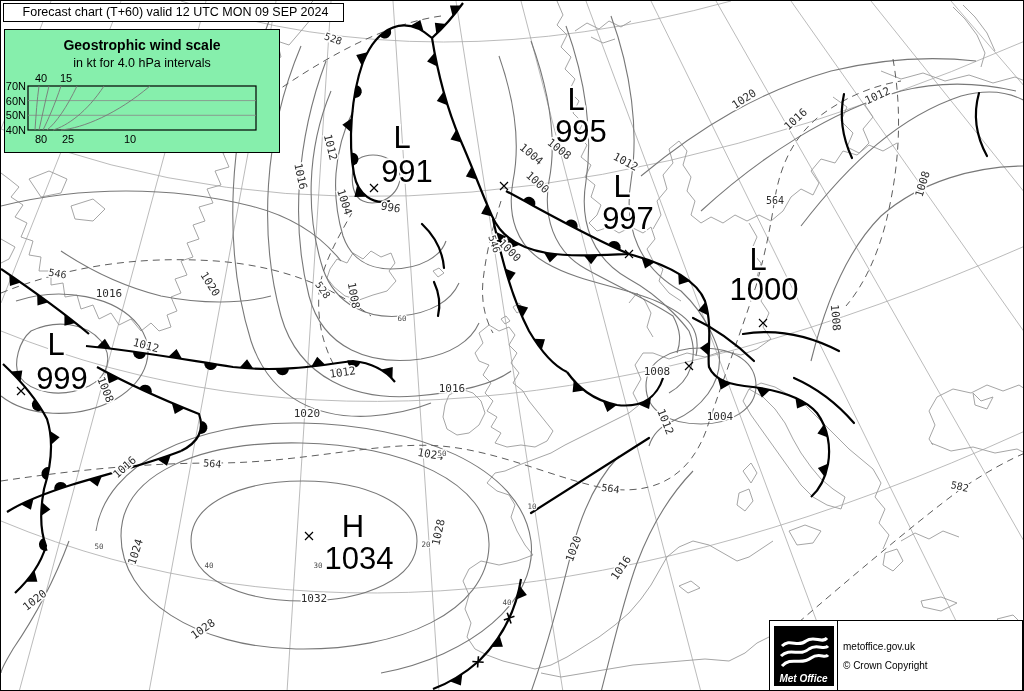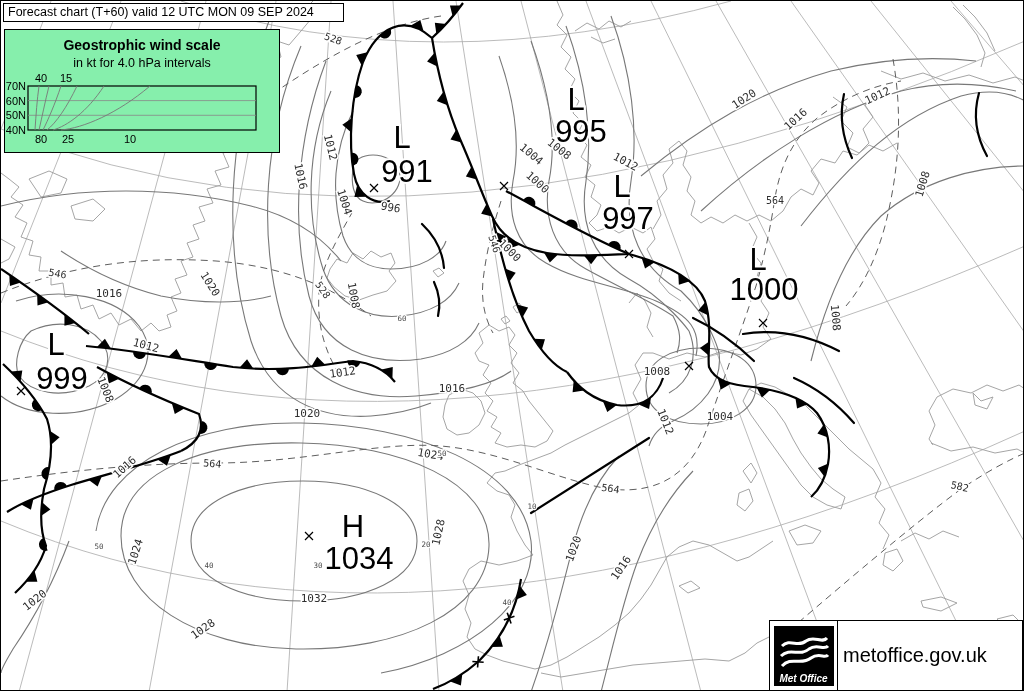--- a/index.html
+++ b/index.html
@@ -10,33 +10,33 @@
   .coast{stroke:#9b9b9b;stroke-width:0.9;fill:none;stroke-linejoin:round;}
   .iso{stroke:#787878;stroke-width:1.1;fill:none;}
   .thick{stroke:#5e5e5e;stroke-width:1;fill:none;stroke-dasharray:7 5;}
   .trough{stroke:#000;stroke-width:2.2;fill:none;stroke-linecap:round;}
   .front{stroke:#000;stroke-width:2.2;fill:none;}
   .iso-label{font:11px "DejaVu Sans Mono",monospace;fill:#2e2e2e;text-anchor:middle;paint-order:stroke;stroke:#fff;stroke-width:3px;}
   .thick-label{font:10px "DejaVu Sans Mono",monospace;fill:#2e2e2e;text-anchor:middle;paint-order:stroke;stroke:#fff;stroke-width:3px;}
   .grat-label{font:7.5px "DejaVu Sans Mono",monospace;fill:#4a4a4a;text-anchor:middle;paint-order:stroke;stroke:#fff;stroke-width:2.5px;}
   .pc-text{font:31px "Liberation Sans",sans-serif;fill:#000;text-anchor:middle;paint-order:stroke;stroke:#fff;stroke-width:4px;}
   .lowx{stroke:#000;stroke-width:1.2;}
-  .title-box{position:absolute;left:2px;top:2px;width:341px;height:19px;background:#fff;border:1px solid #000;box-sizing:border-box;font-size:12.5px;line-height:17px;padding-left:4px;white-space:nowrap;}
+  .title-box{position:absolute;left:2px;top:2px;width:341px;height:19px;background:#fff;border:1px solid #000;box-sizing:border-box;font-size:12.5px;line-height:17px;padding-left:4px;white-space:nowrap;text-align:center;}
   .wind-box{position:absolute;left:3px;top:28px;width:276px;height:124px;background:#86efac;border:1px solid #000;box-sizing:border-box;}
   .ws-title{font:bold 14px "Liberation Sans",sans-serif;fill:#000;text-anchor:middle;}
   .ws-sub{font:12.5px "Liberation Sans",sans-serif;fill:#000;text-anchor:middle;}
   .ws-box{fill:none;stroke:#000;stroke-width:1.2;}
   .ws-line{stroke:#888;stroke-width:0.8;}
   .ws-curve{stroke:#777;stroke-width:0.9;fill:none;}
   .ws-lab{font:11px "Liberation Sans",sans-serif;fill:#000;}
   .logo-box{position:absolute;left:768px;top:619px;width:254px;height:71px;background:#fff;border:1px solid #000;box-sizing:border-box;display:flex;}
   .logo-cell{width:68px;height:100%;border-right:1px solid #000;box-sizing:border-box;display:flex;align-items:center;justify-content:center;}
   .logo-square{width:60px;height:60px;background:#000;position:relative;}
   .logo-square .mo-name{position:absolute;left:0;right:0;bottom:2px;color:#fff;font:bold italic 10px "Liberation Sans",sans-serif;text-align:center;}
-  .logo-texts{flex:1;display:flex;flex-direction:column;justify-content:center;padding-left:5px;font-size:20px;color:#000;line-height:19px;}
+  .logo-texts{flex:1;display:flex;flex-direction:column;justify-content:center;padding-left:5px;font-size:10px;color:#000;line-height:19px;}
 </style>
 </head>
 <body>
 
 <div class="chart">
 
   <svg class="map-svg" width="1024" height="691" viewBox="0 0 1024 691">
 
     <g>
       <path class="grat" d="M 50,0 L 0,128"></path>
@@ -468,16 +468,17 @@
         <svg width="60" height="48" viewBox="0 0 60 48">
           <path d="M 8,20 C 16,12 24,22 32,15 C 40,9 48,18 53,12" stroke="#fff" stroke-width="3" fill="none"></path>
           <path d="M 7,30 C 16,21 26,31 35,23 C 43,17 50,25 54,20" stroke="#fff" stroke-width="3" fill="none"></path>
           <path d="M 8,40 C 17,30 27,40 37,32 C 45,26 51,33 54,29" stroke="#fff" stroke-width="3" fill="none"></path>
         </svg>
         <span class="mo-name">Met Office</span>
       </div>
     </div>
     <div class="logo-texts">
       <span>metoffice.gov.uk</span>
+      <span>© Crown Copyright</span>
     </div>
   </div>
 
 </div>
 
 </body></html>

